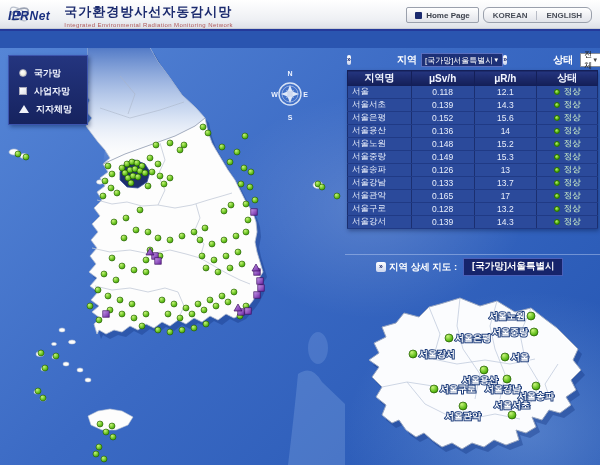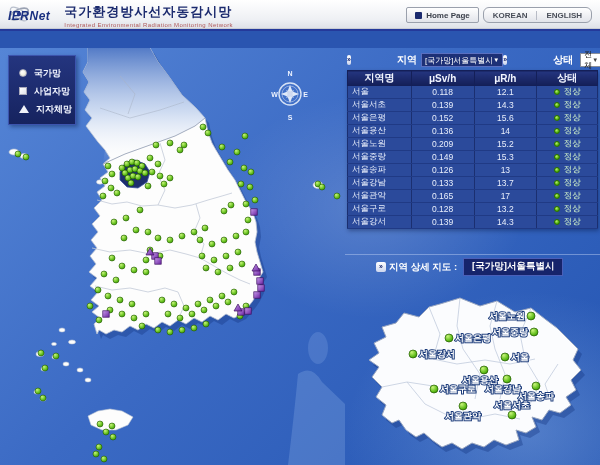--- a/index.html
+++ b/index.html
@@ -37,21 +37,21 @@
   
   #main { position:absolute; left:0; top:48px; width:600px; height:417px;
     background:
       radial-gradient(220px 160px at 62% 38%, rgba(255,255,255,.16), rgba(255,255,255,0) 70%),
       radial-gradient(260px 200px at 88% 92%, rgba(160,195,240,.35), rgba(160,195,240,0) 70%),
       linear-gradient(135deg,#5585d6 0%,#3b6ac4 45%,#2455b2 100%); }
 
   #korea-map { position:absolute; left:0; top:0; width:345px; height:417px; }
 
   
-  #legend { position:absolute; left:8px; top:7px; width:68px; height:70px;
+  #legend { position:absolute; left:8px; top:7px; width:80px; height:70px;
     background:linear-gradient(#24357f,#16235f); border:1px solid #3c54ae; box-shadow:2px 2px 4px rgba(0,20,60,.4);
     padding:8px 0 0 10px; }
   .legend-row { display:flex; align-items:center; gap:7px; height:18px; }
   .lg-marker { width:8px; height:8px; flex:0 0 8px; }
   .lg-circle { border-radius:50%; background:radial-gradient(circle at 35% 30%,#ffffff,#e8e8d0); border:1px solid #aab; }
   .lg-square { background:linear-gradient(135deg,#fff,#dfe2ea); border:1px solid #aab; }
   .lg-triangle { width:0; height:0; background:none; border-left:5px solid transparent; border-right:5px solid transparent; border-bottom:8px solid #f0f2f8; }
   .lg-label { font-size:9px; font-weight:bold; color:#f2f5ff; }
 
   
@@ -411,21 +411,21 @@
     <td class="status"><span class="ok-dot"></span>정상</td>
             </tr>
             <tr>
               <td class="name">서울용산</td>
     <td class="num">0.136</td>
     <td class="num">14</td>
     <td class="status"><span class="ok-dot"></span>정상</td>
             </tr>
             <tr>
               <td class="name">서울노원</td>
-    <td class="num">0.209</td>
+    <td class="num">0.148</td>
     <td class="num">15.2</td>
     <td class="status"><span class="ok-dot"></span>정상</td>
             </tr>
             <tr>
               <td class="name">서울중랑</td>
     <td class="num">0.149</td>
     <td class="num">15.3</td>
     <td class="status"><span class="ok-dot"></span>정상</td>
             </tr>
             <tr>

